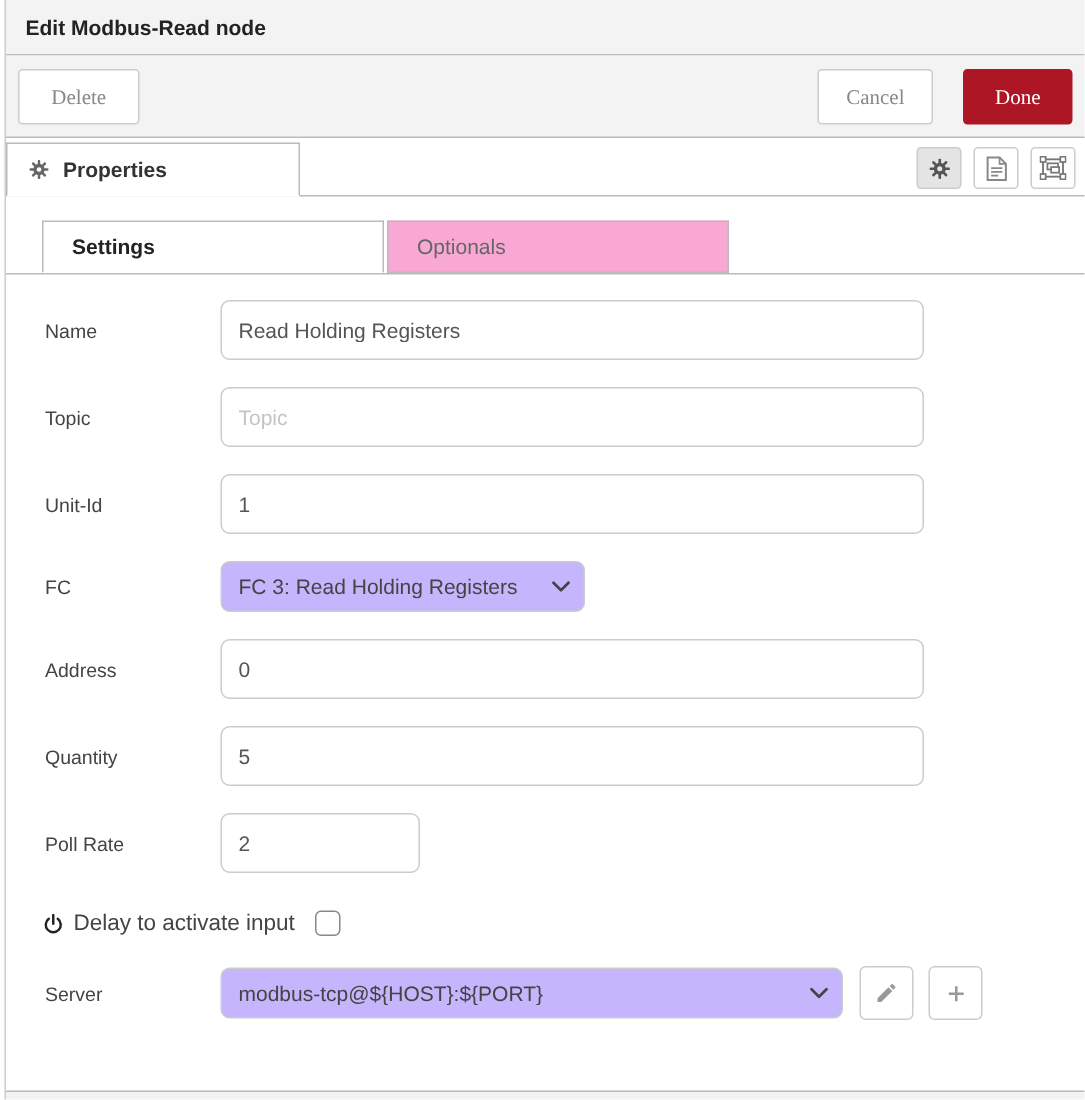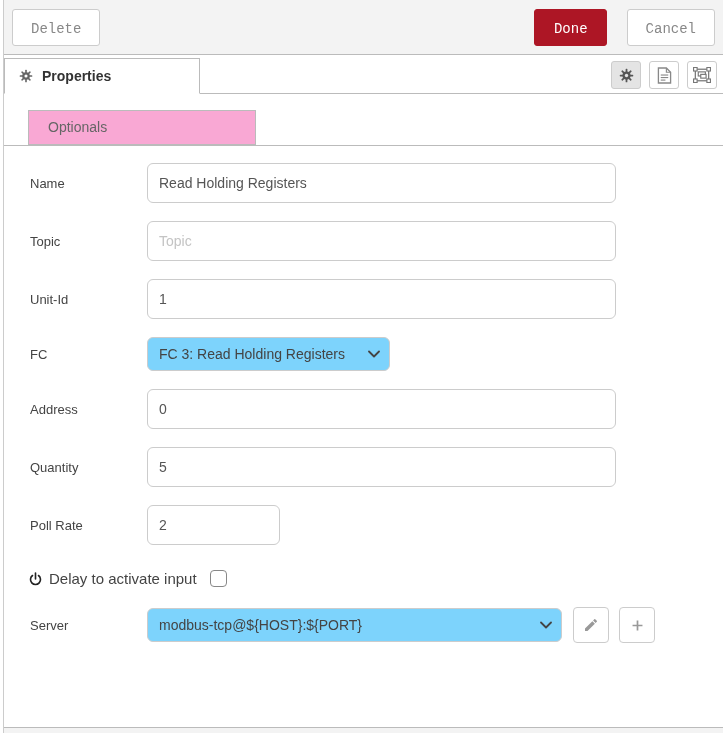--- a/index.html
+++ b/index.html
@@ -6,21 +6,21 @@
     font-family:"Liberation Sans","DejaVu Sans",sans-serif;}
   .tray{position:absolute;left:3px;top:0;right:0;bottom:0;border-left:1px solid #ccc;background:#fff;}
 
   
   .tray-header{height:36px;background:#f3f3f3;border-bottom:1px solid #bbb;display:flex;align-items:center;}
   .tray-title{font-size:14px;font-weight:bold;color:#222;padding-left:13px;}
 
   
   .tray-toolbar{height:54px;background:#f3f3f3;border-bottom:1px solid #bbb;display:flex;align-items:center;padding:0 8px;}
   .btn{height:37px;font-size:14px;border-radius:3px;border:1px solid #ccc;background:#fff;color:#888;
-    padding:11px 18px;cursor:pointer;font-family:Liberation Mono, monospace;text-align:right;}
+    padding:11px 18px;cursor:pointer;font-family:Liberation Serif, serif;}
   .btn-delete{min-width:81px;}
   .toolbar-right{margin-left:auto;display:flex;gap:20px;}
   .btn-done{background:#AD1625;border-color:#AD1625;color:#fff;min-width:73px;}
 
   
   .editor-tabs{height:38px;background:#fff;border-bottom:1px solid #bbb;display:flex;align-items:flex-end;position:relative;}
   .properties-tab{box-sizing:border-box;width:196px;height:36px;background:#fff;border:1px solid #bbb;border-bottom:1px solid #fff;
     margin-bottom:-1px;display:flex;align-items:center;gap:9px;padding-left:14px;position:relative;z-index:2;cursor:pointer;}
   .properties-tab .label{font-size:14px;font-weight:bold;color:#333;}
   .editor-tab-actions{margin-left:auto;display:flex;gap:8px;align-items:center;padding-right:6px;padding-bottom:4px;}
@@ -37,21 +37,21 @@
   
   .form{padding:17px 0 0 26px;}
   .form-row{display:flex;align-items:center;margin-bottom:18px;}
   .form-label{width:117px;font-size:13px;color:#444;flex-shrink:0;}
   input[type=text]{box-sizing:border-box;height:40px;border:1px solid #ccc;border-radius:6px;padding:0 11px;
     font-size:14px;color:#555;font-family:inherit;background:#fff;outline:none;}
   input[type=text]::placeholder{color:#c4c4c4;opacity:1;}
   .input-wide{width:469px;}
   .select-wrap{position:relative;display:inline-block;}
   select{box-sizing:border-box;appearance:none;-webkit-appearance:none;height:34px;width:100%;
-    border:1px solid #ccc;border-radius:6px;background:#7dd3fc;padding:0 30px 0 11px;font-size:14px;color:#444;
+    border:1px solid #ccc;border-radius:6px;background:#c4b5fd;padding:0 30px 0 11px;font-size:14px;color:#444;
     font-family:inherit;outline:none;}
   .chev{position:absolute;right:10px;top:50%;transform:translateY(-50%);pointer-events:none;line-height:0;}
   .fc-wrap{width:243px;}
   .poll-input{width:133px;}
   .poll-unit-wrap{width:175px;margin-left:7px;}
   .server-wrap{width:415px;border-radius:14px;}
   .mini-btn{box-sizing:border-box;width:36px;height:36px;border:1px solid #ccc;border-radius:4px;background:#fff;
     display:flex;align-items:center;justify-content:center;cursor:pointer;padding:0;}
   .mini-btn.pencil{margin-left:11px;}
   .mini-btn.plus{margin-left:10px;}
@@ -64,26 +64,29 @@
     border-radius:4px;background:#fff;margin:0 0 0 13px;cursor:pointer;}
 
   
   .tray-footer{position:absolute;left:0;right:0;bottom:0;height:5px;background:#f3f3f3;border-top:1px solid #bbb;}
 </style>
 </head>
 <body>
 
 <div class="tray">
 
+  <div class="tray-header">
+    <span class="tray-title">Edit Modbus-Read node</span>
+  </div>
 
   <div class="tray-toolbar">
     <button class="btn btn-delete">Delete</button>
     <div class="toolbar-right">
+      <button class="btn btn-cancel">Cancel</button>
       <button class="btn btn-done">Done</button>
-      <button class="btn btn-cancel">Cancel</button>
     </div>
   </div>
 
   <div class="editor-tabs">
     <div class="properties-tab">
       <span style="line-height:0;">
         <svg width="14" height="14" viewBox="0 0 24 24">
           <g fill="#666">
             <circle cx="12" cy="12" r="6.5"></circle>
             <rect x="10.6" y="1.2" width="2.8" height="6" rx="1"></rect>
@@ -140,20 +143,21 @@
             <rect x="15.5" y="13.5" width="4" height="4" fill="#fff" stroke="#777" stroke-width="1.3"></rect>
             <rect x="5.8" y="5.5" width="8" height="4.6" fill="#fff" stroke="#777" stroke-width="1.3"></rect>
             <rect x="8.6" y="8.3" width="6" height="4.2" fill="#fff" stroke="#777" stroke-width="1.3"></rect>
           </svg>
         </span>
       </button>
     </div>
   </div>
 
   <div class="inner-tabs">
+    <div class="inner-tab active">Settings</div>
     <div class="inner-tab">Optionals</div>
   </div>
 
   <div class="form">
 
     <div class="form-row">
       <span class="form-label">Name</span>
       <input type="text" class="input-wide" value="Read Holding Registers" style="">
     </div>
 

